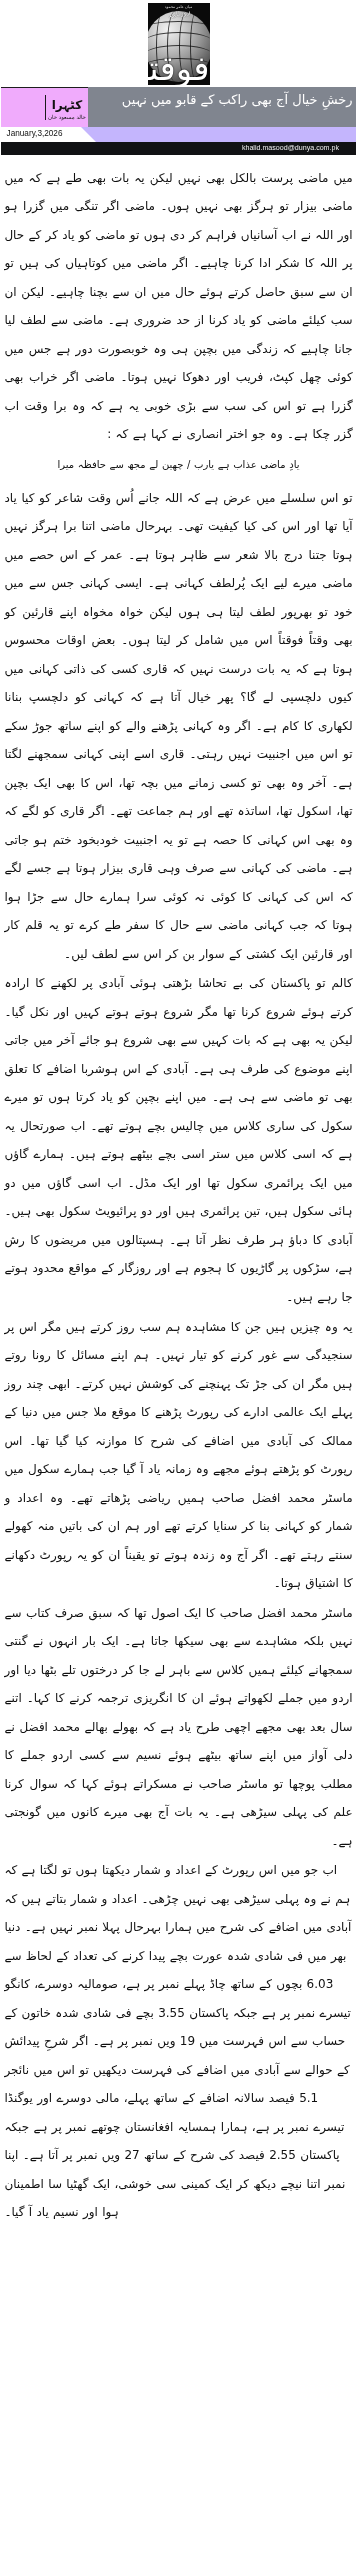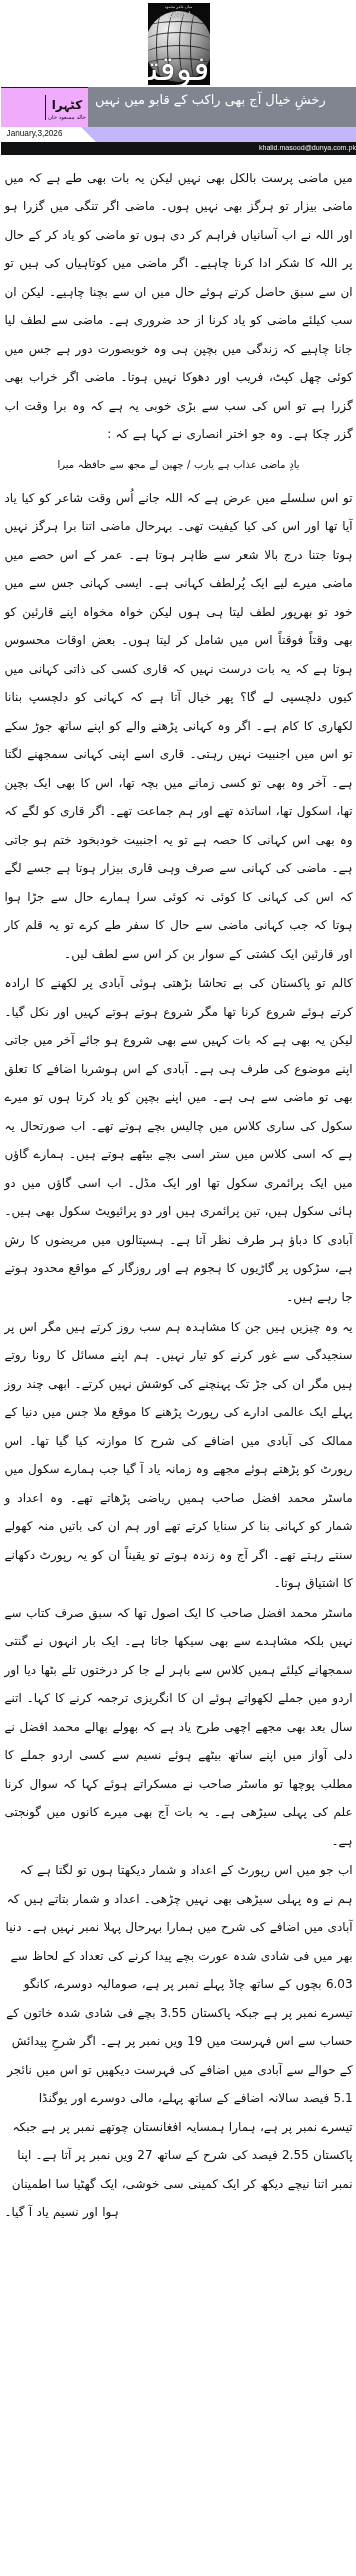--- a/index.html
+++ b/index.html
@@ -81,21 +81,21 @@
   }
   .grey-band {
     position:relative;
     width:269px; height:40px;
     background:#80858f;
     margin:0;
   }
   .headline {
     position:absolute;
     right:4.4px; left:7px; top:3.3px;
-    text-align:left;
+    text-align:right;
     color:#ffffff;
     font-size:13px;
     line-height:1.5;
     font-family:"DejaVu Sans", sans-serif;
     direction:rtl;
     white-space:nowrap;
     overflow:hidden;
   }
   .strip-row { display:flex; align-items:stretch; }
 
@@ -175,21 +175,21 @@
   .date-text {
     position:absolute; left:6.6px; top:2.2px;
     color:#121212; font-size:8.2px;
     font-family:"Liberation Sans", sans-serif;
     direction:ltr;
   }
   .black-bar {
     position:relative; width:357px; height:13px; background:#111214;
   }
   .email {
-    position:absolute; right:1px; top:2.2px;
+    position:absolute; right:18px; top:2.2px;
     color:#f2f2f2; font-size:7.1px;
     font-family:"Liberation Sans", sans-serif;
     direction:ltr;
   }
 
   
   .article {
     padding:8.8px 4.4px 16.5px 4.4px;
     direction:rtl;
     text-align:justify;
@@ -205,21 +205,21 @@
     text-justify:inter-word;
     word-spacing:0.5px;
   }
   .article p.verse {
     text-align:left;
     text-align-last:center;
     margin:2.2px 0 4.4px 0;
     font-size:10px;
   }
   .article p.closing {
-    text-align:right;
+    text-align:left;
     text-align-last:left;
   }
 </style>
 </head>
 <body>
 
 <div class="page">
 
   <div class="masthead">
     <div class="logo-box">

